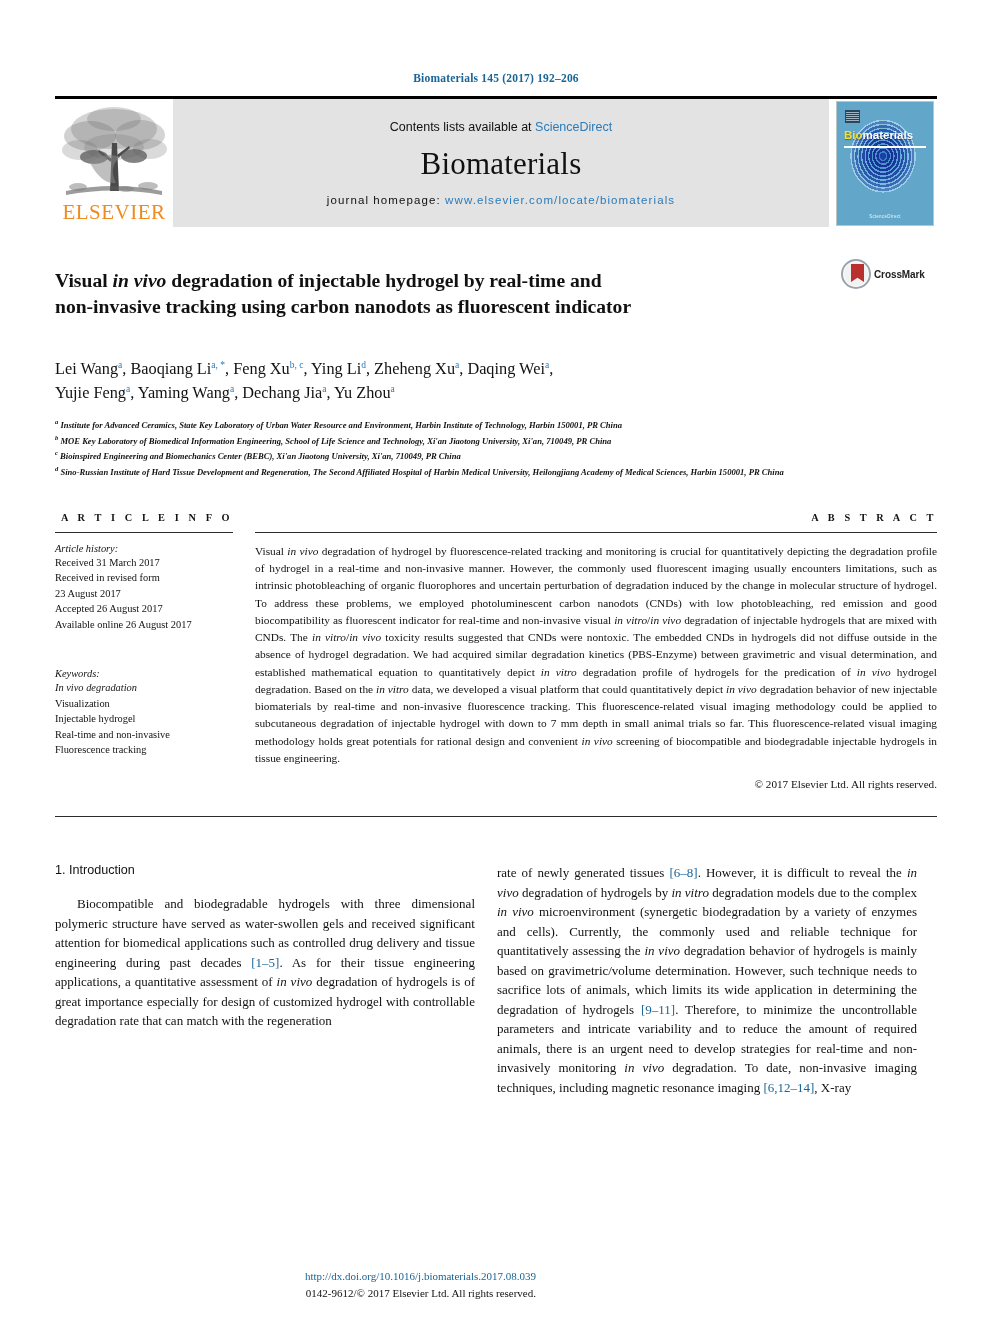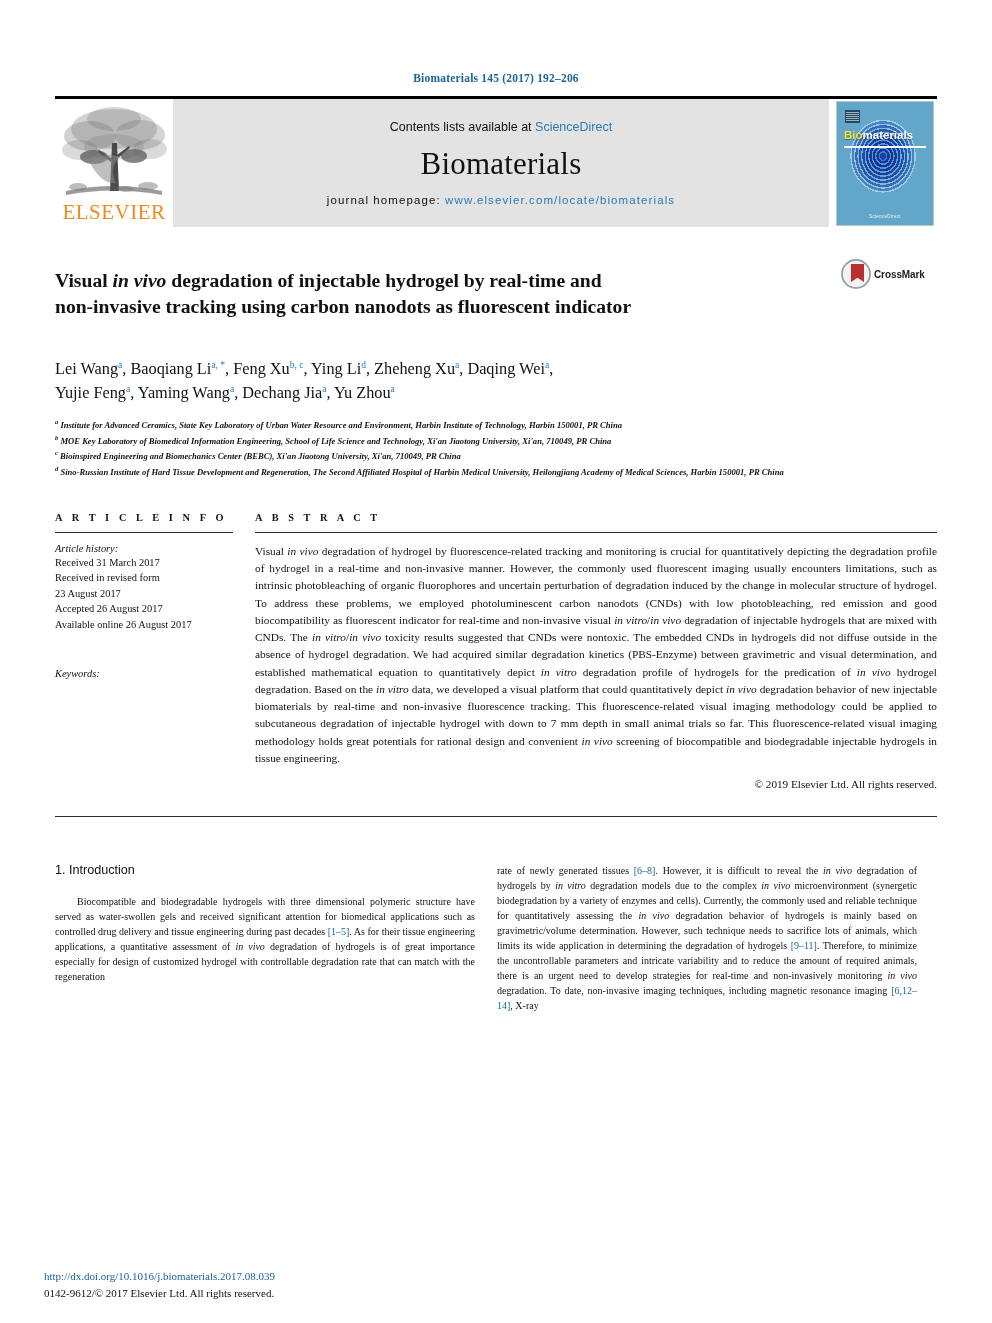--- a/index.html
+++ b/index.html
@@ -180,20 +180,21 @@
 
   
   .band { margin-top: 32px; display: flex; }
   .band-left { width: 200px; flex: none; padding-right: 22px; }
   .band-right { flex: 1 1 auto; }
   .sec-head {
     font-family: "Liberation Serif", serif;
     font-size: 10.3px; font-weight: bold;
     letter-spacing: 3.6px; color: #111;
     text-transform: uppercase;
+    text-align: right;
   }
   .hr-top { border: none; border-top: 1px solid #2b2b2b; margin: 9px 0 10px 0; }
   .info-label {
     font-family: "Liberation Serif", serif;
     font-style: italic; font-weight: normal;
     font-size: 10.4px; color: #111; margin-bottom: 1px;
   }
   .info-line {
     font-family: "Liberation Serif", serif;
     font-size: 10.4px; line-height: 1.48; color: #111;
@@ -230,21 +231,21 @@
     position: relative;
   }
   .col { width: 420px; flex: none; position: relative; }
   .h2 {
     font-family: "Liberation Sans", sans-serif;
     font-size: 12.6px; font-weight: normal; color: #111;
     margin: 0 0 17px 0;
   }
   .para {
     font-family: "Liberation Serif", serif;
-    font-size: 10px;
+    font-size: 13px;
     line-height: 1.5;
     text-align: justify;
     color: #111;
     margin: 0;
   }
   .para.indent { text-indent: 22px; }
   .para em { font-style: italic; }
   .ref { color: #1a6496; }
 
   
@@ -257,23 +258,24 @@
   .foot-rule { width: 105px; border: none; border-top: 1px solid #2b2b2b; margin: 0 0 5px 0; }
   .foot-line {
     font-family: "Liberation Serif", serif;
     font-size: 10.2px; line-height: 1.45; color: #111;
   }
   .foot-line .star { font-size: 11px; }
   .foot-line em { font-style: italic; font-weight: bold; }
   .foot-line .mail { color: #1a6496; }
   .doi-block {
     position: absolute;
-    left: 44px;
+    left: 56px;
     bottom: 22px;
     width: 480px;
+    text-align: right;
   }
   .doi-line {
     font-family: "Liberation Serif", serif;
     font-size: 11px; color: #1a6496; line-height: 1.5;
   }
   .issn-line {
     font-family: Liberation Serif, serif;
     font-size: 11px; color: #111; line-height: 1.5;
   }
 </style>
@@ -369,28 +371,35 @@
       <div class="info-label">Article history:</div>
       <div>
           <div class="info-line">Received 31 March 2017</div>
           <div class="info-line">Received in revised form</div>
           <div class="info-line">23 August 2017</div>
           <div class="info-line">Accepted 26 August 2017</div>
           <div class="info-line">Available online 26 August 2017</div>
         </div>
       <div class="kw-block">
         <div class="info-label">Keywords:</div>
+        <div>
+            <div class="kw-line it">In vivo degradation</div>
+            <div class="kw-line">Visualization</div>
+            <div class="kw-line">Injectable hydrogel</div>
+            <div class="kw-line">Real-time and non-invasive</div>
+            <div class="kw-line">Fluorescence tracking</div>
+          </div>
       </div>
     </div>
 
     <div class="band-right">
       <div class="sec-head">A B S T R A C T</div>
       <hr class="hr-top">
       <div class="abstract">Visual <em>in vivo</em> degradation of hydrogel by fluorescence-related tracking and monitoring is crucial for quantitatively depicting the degradation profile of hydrogel in a real-time and non-invasive manner. However, the commonly used fluorescent imaging usually encounters limitations, such as intrinsic photobleaching of organic fluorophores and uncertain perturbation of degradation induced by the change in molecular structure of hydrogel. To address these problems, we employed photoluminescent carbon nanodots (CNDs) with low photobleaching, red emission and good biocompatibility as fluorescent indicator for real-time and non-invasive visual <em>in vitro</em>/<em>in vivo</em> degradation of injectable hydrogels that are mixed with CNDs. The <em>in vitro</em>/<em>in vivo</em> toxicity results suggested that CNDs were nontoxic. The embedded CNDs in hydrogels did not diffuse outside in the absence of hydrogel degradation. We had acquired similar degradation kinetics (PBS-Enzyme) between gravimetric and visual determination, and established mathematical equation to quantitatively depict <em>in vitro</em> degradation profile of hydrogels for the predication of <em>in vivo</em> hydrogel degradation. Based on the <em>in vitro</em> data, we developed a visual platform that could quantitatively depict <em>in vivo</em> degradation behavior of new injectable biomaterials by real-time and non-invasive fluorescence tracking. This fluorescence-related visual imaging methodology could be applied to subcutaneous degradation of injectable hydrogel with down to 7 mm depth in small animal trials so far. This fluorescence-related visual imaging methodology holds great potentials for rational design and convenient <em>in vivo</em> screening of biocompatible and biodegradable injectable hydrogels in tissue engineering.</div>
-      <div class="copyright">© 2019 Elsevier Ltd. All rights reserved.</div>
+      <div class="copyright">© 2017 Elsevier Ltd. All rights reserved.</div>
     </div>
   </div>
 
   <hr class="body-rule">
 
   <div class="body-cols">
     <div class="col">
       <h2 class="h2">1.  Introduction</h2>
       <p class="para indent">Biocompatible and biodegradable hydrogels with three dimensional polymeric structure have served as water-swollen gels and received significant attention for biomedical applications such as controlled drug delivery and tissue engineering during past decades <span class="ref">[1–5]</span>. As for their tissue engineering applications, a quantitative assessment of <em>in vivo</em> degradation of hydrogels is of great importance especially for design of customized hydrogel with controllable degradation rate that can match with the regeneration</p>
     </div>

